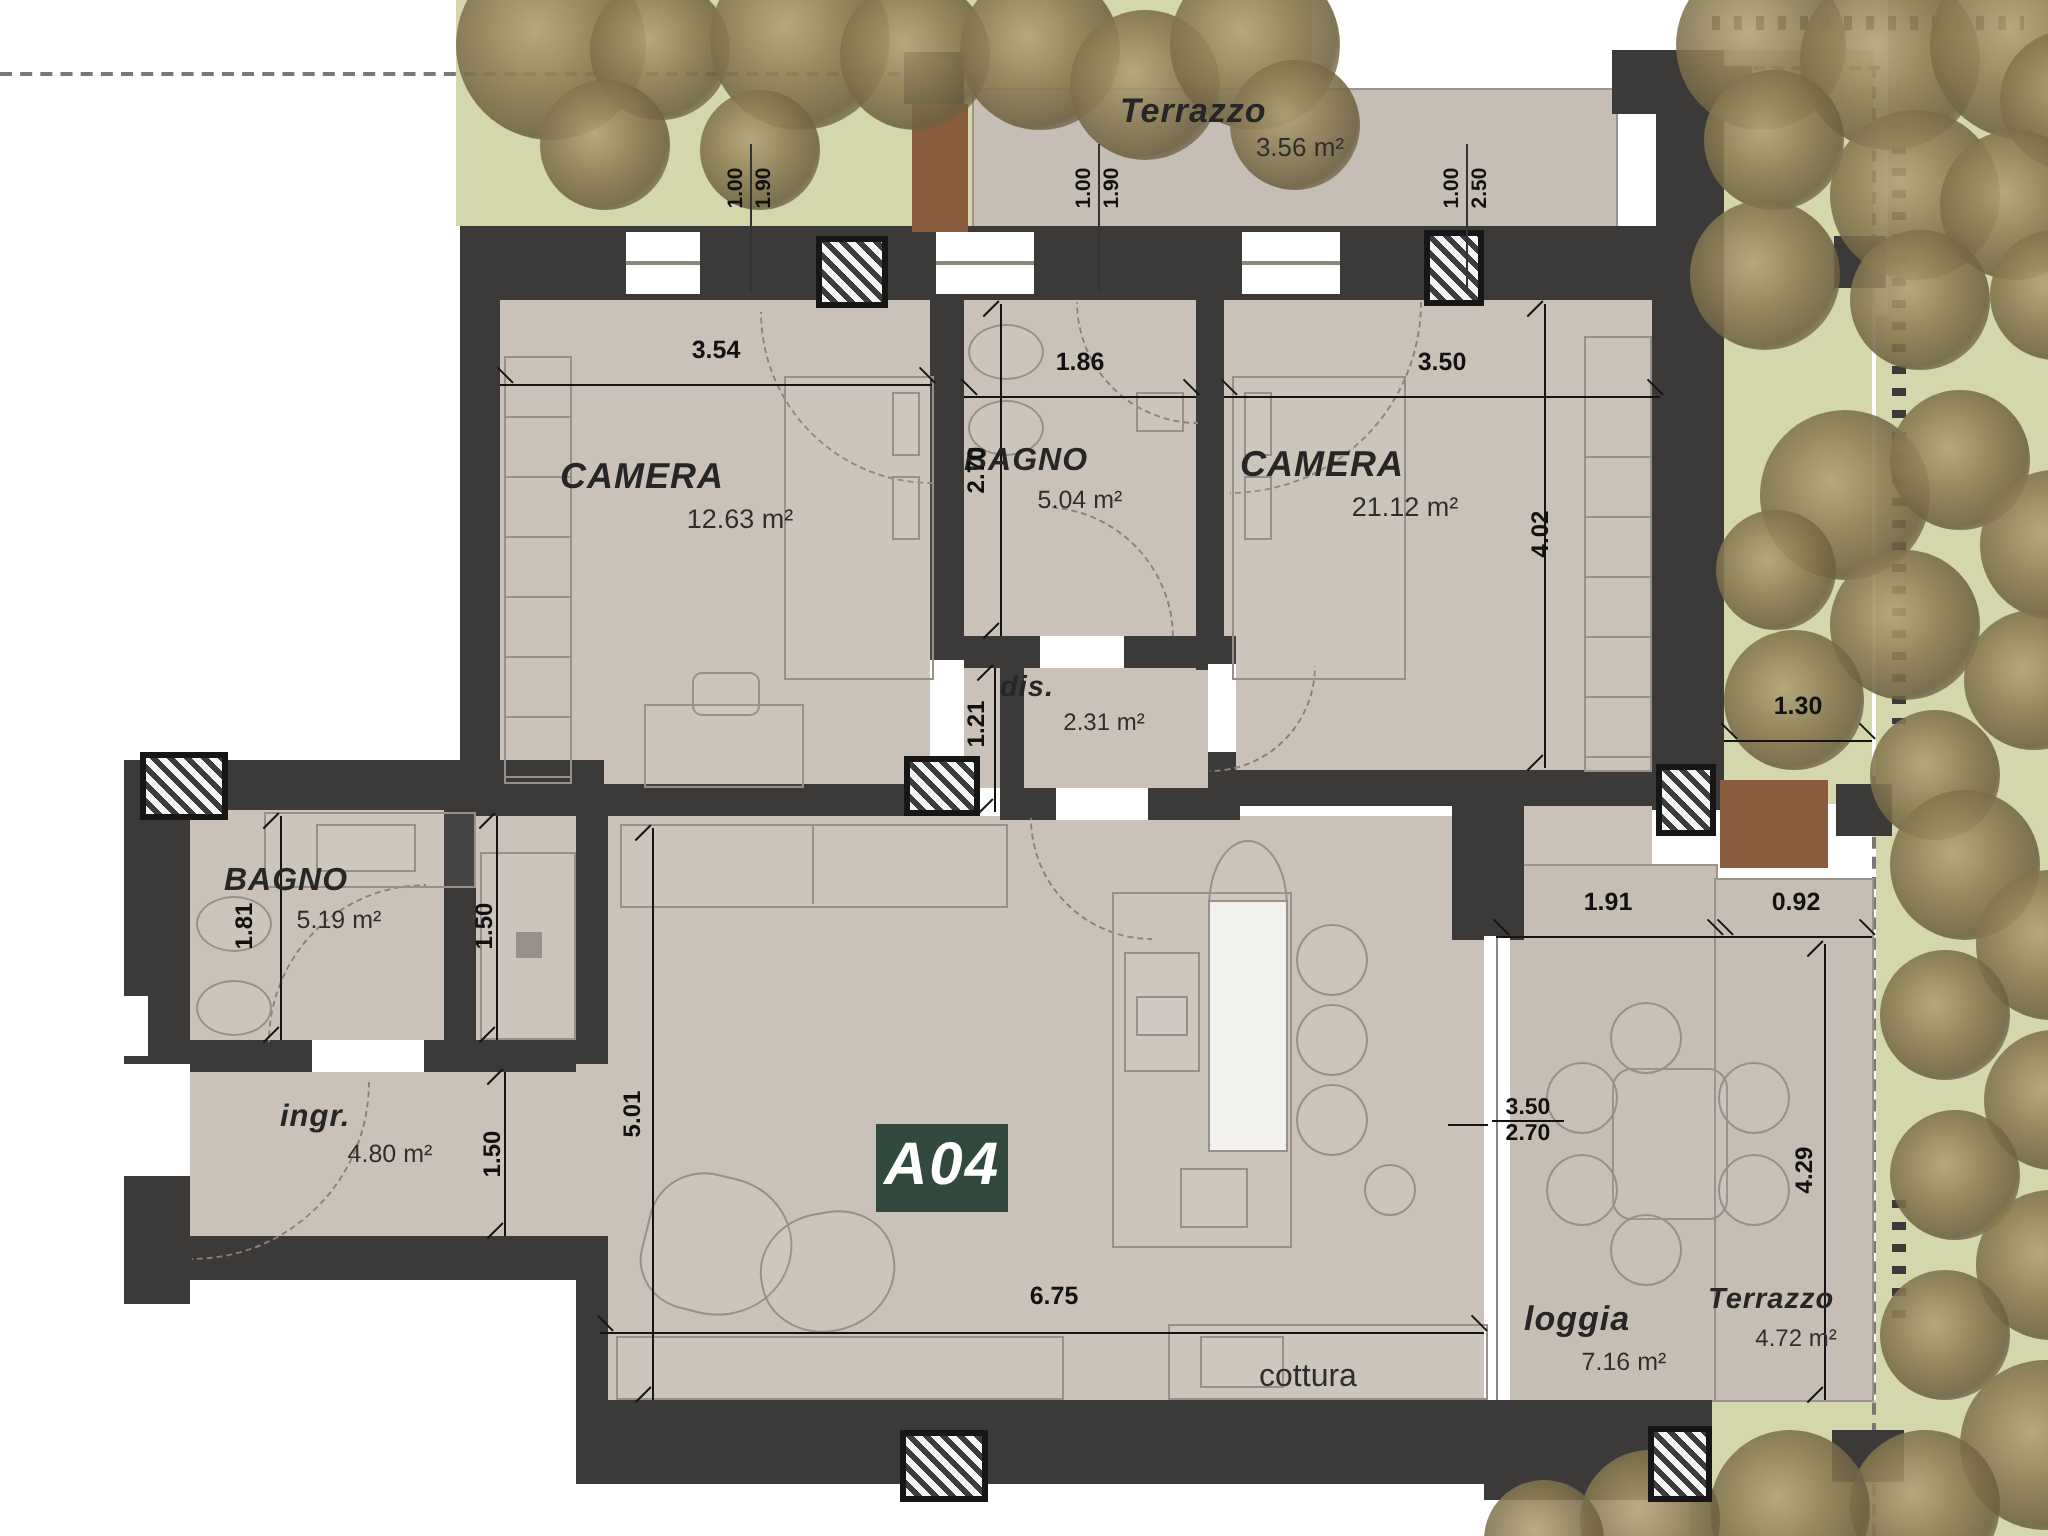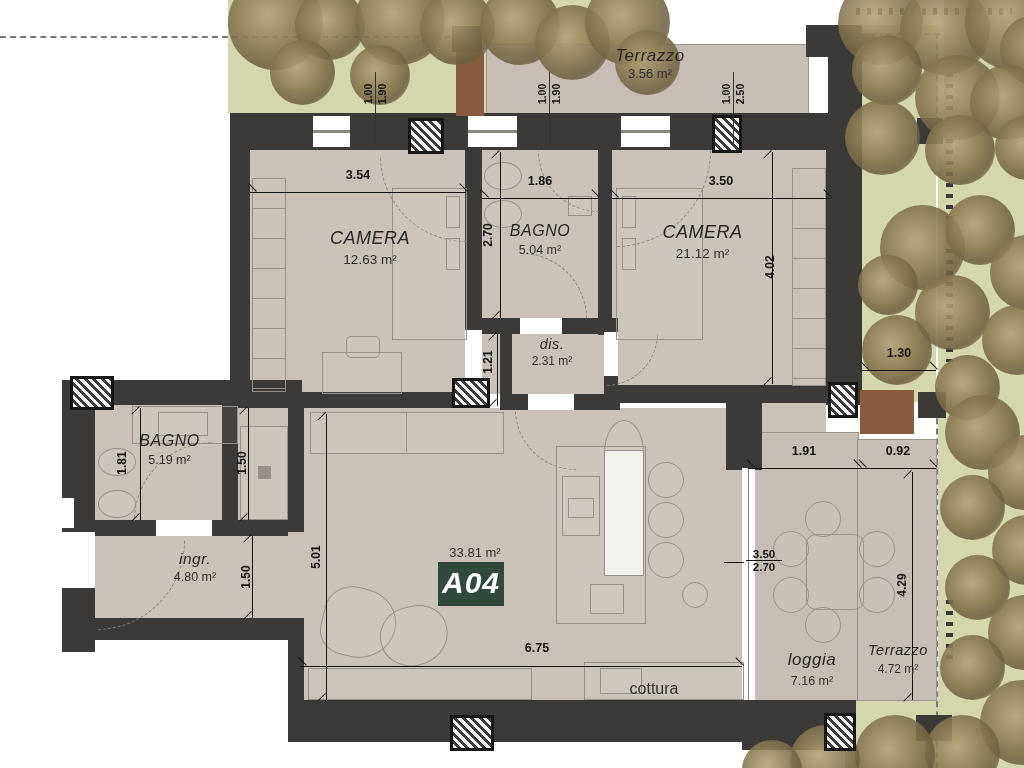--- a/index.html
+++ b/index.html
@@ -36,21 +36,21 @@
   .q-bl{clip-path:polygon(50% 50%,0 50%,0 100%,50% 100%);}
   .dl{position:absolute;height:1.4px;background:#141414;z-index:5;}
   .dl::before,.dl::after{content:"";position:absolute;top:-5px;width:11px;height:1.4px;background:#141414;transform:rotate(45deg);}
   .dl::before{left:-3px;}.dl::after{right:-3px;}
   .dv{position:absolute;width:1.4px;background:#141414;z-index:5;}
   .dv::before,.dv::after{content:"";position:absolute;left:-5px;width:1.4px;height:11px;background:#141414;transform:rotate(45deg);}
   .dv::before{top:-3px;}.dv::after{bottom:-3px;}
   .dim{position:absolute;font-size:12.5px;font-weight:700;color:#111;text-align:center;z-index:6;white-space:nowrap;}
   .vdim{position:absolute;font-size:12px;font-weight:700;color:#111;transform:rotate(-90deg);
         z-index:6;white-space:nowrap;width:40px;text-align:center;}
-  .rname{position:absolute;font-weight:400;font-style:italic;color:#262626;text-align:center;z-index:6;letter-spacing:.5px;}
+  .rname{position:absolute;font-weight:700;font-style:italic;color:#262626;text-align:left;z-index:6;letter-spacing:.5px;}
   .rarea{position:absolute;color:#2e2e2e;text-align:center;z-index:6;}
   .badge{position:absolute;background:#32493e;border:2px solid #20302а;color:#fff;z-index:6;
          font-weight:700;font-style:italic;font-size:30px;text-align:center;line-height:42px;letter-spacing:1px;}
   .frac{position:absolute;font-size:11.5px;font-weight:700;color:#111;text-align:center;z-index:6;}
   .frac span{display:block;}
   .frac span:first-child{border-bottom:1.4px solid #111;}
   .thin{position:absolute;background:#97908a;z-index:3;}
 </style>
 </head>
 <body>
@@ -206,36 +206,35 @@
   <div class="rname" style="left:482px;top:222px;width:116px;font-size:16px;">BAGNO</div>
   <div class="rarea" style="left:482px;top:243px;width:116px;font-size:12.5px;">5.04 m²</div>
   <div class="rname" style="left:620px;top:222px;width:165px;font-size:18px;">CAMERA</div>
   <div class="rarea" style="left:620px;top:246px;width:165px;font-size:13.5px;">21.12 m²</div>
   <div class="rname" style="left:500px;top:336px;width:104px;font-size:14.5px;">dis.</div>
   <div class="rarea" style="left:500px;top:354px;width:104px;font-size:12px;">2.31 m²</div>
   <div class="rname" style="left:112px;top:432px;width:115px;font-size:16px;">BAGNO</div>
   <div class="rarea" style="left:112px;top:453px;width:115px;font-size:12.5px;">5.19 m²</div>
   <div class="rname" style="left:140px;top:550px;width:110px;font-size:15.5px;">ingr.</div>
   <div class="rarea" style="left:140px;top:570px;width:110px;font-size:12.5px;">4.80 m²</div>
-  <div class="rarea" style="left:350px;top:545px;width:250px;font-size:13px;">33.81 m²</div>
   <div class="badge" style="left:438px;top:562px;width:66px;height:44px;">A04</div>
   <div class="rname" style="left:762px;top:650px;width:100px;font-size:17px;">loggia</div>
   <div class="rarea" style="left:762px;top:674px;width:100px;font-size:12.5px;">7.16 m²</div>
   <div class="rname" style="left:854px;top:642px;width:88px;font-size:14.5px;">Terrazzo</div>
   <div class="rarea" style="left:854px;top:662px;width:88px;font-size:12px;">4.72 m²</div>
   <div class="rarea" style="left:619px;top:680px;width:70px;font-size:16px;font-weight:400;z-index:6;">cottura</div>
 
   <div class="dl" style="left:250px;top:192px;width:216px;"></div>
   <div class="dim" style="left:298px;top:168px;width:120px;">3.54</div>
   <div class="dl" style="left:482px;top:198px;width:116px;"></div>
   <div class="dim" style="left:482px;top:174px;width:116px;">1.86</div>
   <div class="dl" style="left:612px;top:198px;width:218px;"></div>
   <div class="dim" style="left:612px;top:174px;width:218px;">3.50</div>
   <div class="dl" style="left:300px;top:666px;width:442px;"></div>
-  <div class="dim" style="left:316px;top:641px;width:442px;">6.75</div>
+  <div class="dim" style="left:306px;top:641px;width:442px;">6.75</div>
   <div class="dl" style="left:748px;top:468px;width:112px;"></div>
   <div class="dim" style="left:748px;top:444px;width:112px;">1.91</div>
   <div class="dl" style="left:860px;top:468px;width:76px;"></div>
   <div class="dim" style="left:860px;top:444px;width:76px;">0.92</div>
   <div class="dl" style="left:862px;top:370px;width:74px;"></div>
   <div class="dim" style="left:862px;top:346px;width:74px;">1.30</div>
 
   <div class="dv" style="left:500px;top:152px;height:166px;"></div>
   <div class="vdim" style="left:468px;top:228px;">2.70</div>
   <div class="dv" style="left:772px;top:152px;height:232px;"></div>

